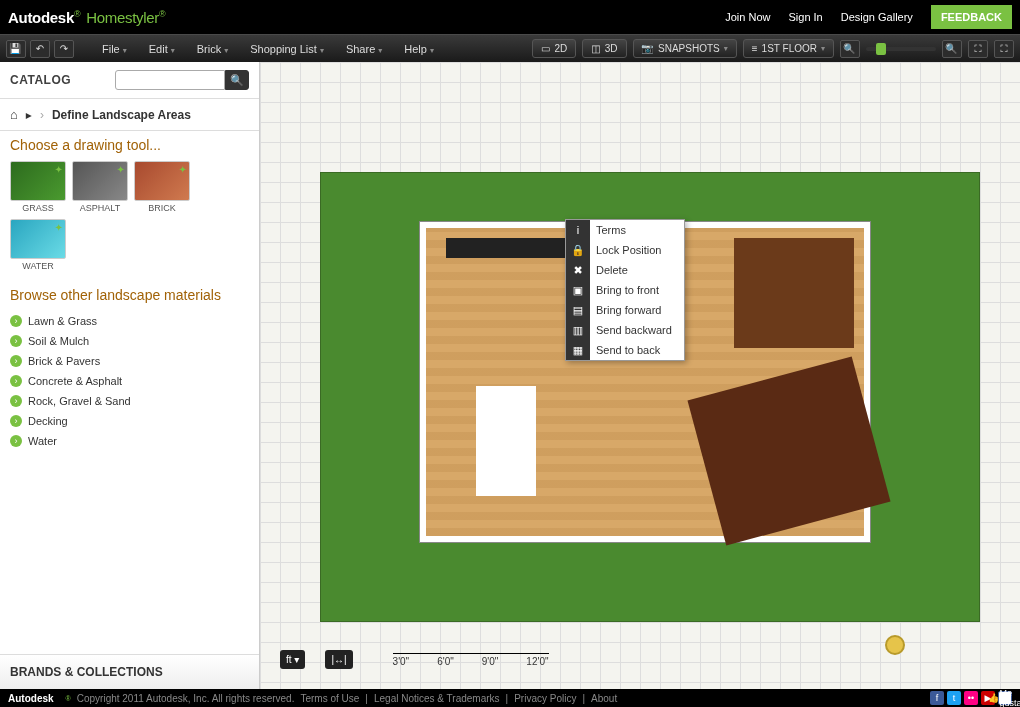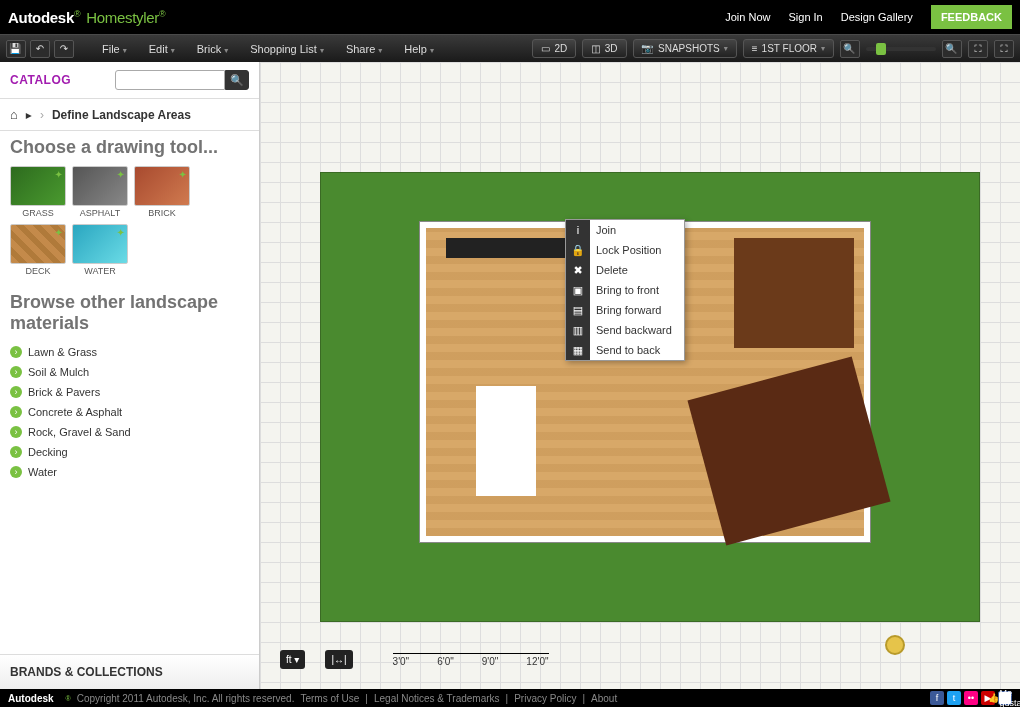--- a/index.html
+++ b/index.html
@@ -26,30 +26,30 @@
 .pillbtn .caret { color: #888; font-size: 8px; }
 .zoom-slider { width: 70px; height: 4px; background: #333; border-radius: 2px; position: relative; }
 .zoom-slider .thumb { position: absolute; left: 10px; top: -4px; width: 10px; height: 12px; background: #7ac142; border-radius: 2px; }
 
 
 .main { display: flex; height: calc(707px - 34px - 28px - 18px); }
 
 
 .sidebar { width: 260px; background: #fff; border-right: 1px solid #ccc; display: flex; flex-direction: column; }
 .catalog-hdr { display: flex; align-items: center; padding: 8px 10px; border-bottom: 1px solid #ddd; }
-.catalog-hdr .title { font-size: 12px; font-weight: bold; color: #a21caf; letter-spacing: 0.5px; }
+.catalog-hdr .title { font-size: 12px; font-weight: bold; color: #404040; letter-spacing: 0.5px; }
 .search-wrap { margin-left: auto; display: flex; }
 .search-input { width: 110px; height: 20px; border: 1px solid #aaa; border-radius: 3px 0 0 3px; font-size: 11px; padding: 0 4px; }
 .search-btn { width: 24px; height: 20px; background: #333; border: 1px solid #333; border-radius: 0 3px 3px 0; color: #fff; font-size: 11px; cursor: pointer; display: flex; align-items: center; justify-content: center; }
 .breadcrumb { display: flex; align-items: center; gap: 8px; padding: 8px 10px; border-bottom: 1px solid #ddd; font-size: 12px; color: #333; }
 .breadcrumb .home { font-size: 13px; cursor: pointer; }
 .breadcrumb .sep { color: #aaa; }
 .breadcrumb .current { font-weight: bold; }
 .instructions { padding: 10px; font-size: 11px; color: #333; line-height: 1.4; }
-.section-title { padding: 6px 10px 4px; font-size: 18px; font-weight: bold; color: #737373; }
+.section-title { padding: 6px 10px 4px; font-size: 14px; font-weight: normal; color: #a16207; }
 .tool-grid { display: flex; flex-wrap: wrap; gap: 6px; padding: 4px 10px 10px; }
 .tool { width: 56px; text-align: center; cursor: pointer; }
 .tool .thumb { width: 56px; height: 40px; border: 1px solid #ccc; border-radius: 2px; position: relative; overflow: hidden; }
 .tool .thumb::after { content: "✦"; position: absolute; top: 2px; right: 2px; font-size: 10px; color: #7ac142; }
 .tool .label { font-size: 9px; color: #555; margin-top: 2px; }
 .t-grass { background: linear-gradient(135deg,#2d6b1e,#4a9a2f); }
 .t-soil  { background: linear-gradient(135deg,#6b4a2a,#8a6b3f); }
 .t-asphalt { background: linear-gradient(135deg,#555,#888); }
 .t-brick { background: linear-gradient(135deg,#a84a2f,#d07a4f); }
 .t-deck  { background: repeating-linear-gradient(45deg,#c48a4a 0 6px,#b07a3a 6px 12px); }
@@ -156,24 +156,20 @@
         </div>
         <div class="tool">
           <div class="thumb t-asphalt"></div>
           <div class="label">ASPHALT</div>
         </div>
         <div class="tool">
           <div class="thumb t-brick"></div>
           <div class="label">BRICK</div>
         </div>
         <div class="tool">
-          <div class="thumb t-deck"></div>
-          <div class="label">DECK</div>
-        </div>
-        <div class="tool">
           <div class="thumb t-water"></div>
           <div class="label">WATER</div>
         </div>
       </div>
     <div class="section-title">Browse other landscape materials</div>
     <div class="mat-list" id="mat-list">
         <div class="mat-item">
           <span class="dot">›</span>
           <span>Lawn &amp; Grass</span>
         </div>
@@ -212,21 +208,21 @@
       <div class="counter"></div>
       <div class="rug1"></div>
       <div class="rug2"></div>
       <div class="table"></div>
     </div>
     <div class="compass"></div>
 
     <div class="ctx" id="ctx">
         <div class="ctx-item">
           <span class="ctx-icon">i</span>
-          <span>Join</span>
+          <span>Terms</span>
         </div>
         <div class="ctx-item">
           <span class="ctx-icon">🔒</span>
           <span>Lock Position</span>
         </div>
         <div class="ctx-item">
           <span class="ctx-icon">✖</span>
           <span>Delete</span>
         </div>
         <div class="ctx-item">

